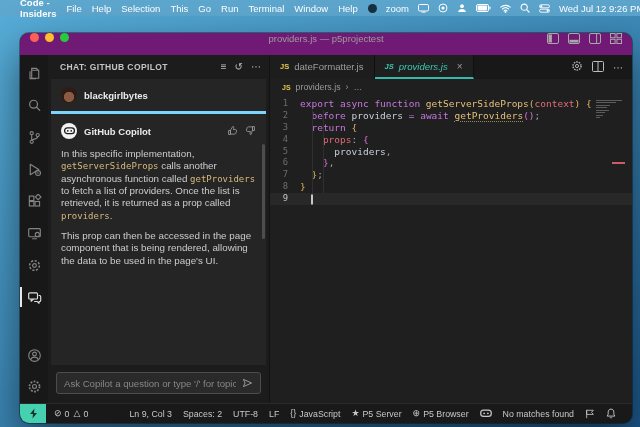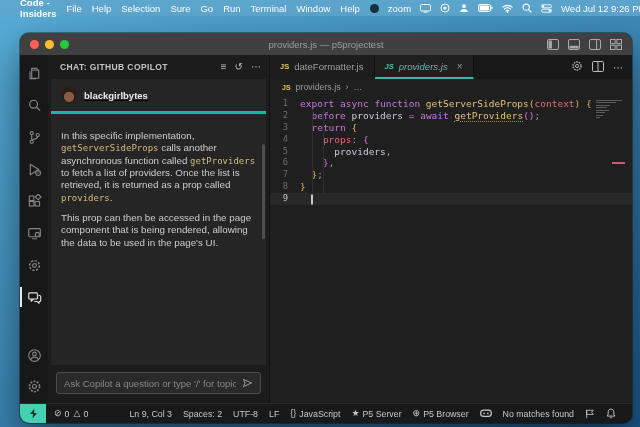--- a/index.html
+++ b/index.html
@@ -16,21 +16,21 @@
   .menu-item { white-space:nowrap; }
   .mb-right { margin-left:auto; display:flex; align-items:center; gap:9px; }
   .mb-ic { display:flex; align-items:center; }
   .mb-circle { width:9px; height:9px; border-radius:50%; background:#163040; }
   .mb-clock { white-space:nowrap; font-size:9.5px; }
 
   
   .vswin { position:absolute; left:20px; top:33px; width:612px; height:390px; background:#1f1f1f;
            border-radius:9px; overflow:hidden; box-shadow:0 18px 42px rgba(0,0,0,.5), 0 0 0 1px rgba(0,0,0,.35);
            display:flex; flex-direction:column; }
-  .titlebar { height:22px; background:#404040; position:relative; display:flex; align-items:center; flex:none; }
+  .titlebar { height:22px; background:#701a75; position:relative; display:flex; flex:none; }
   .traffic { display:flex; gap:6px; padding-left:10px; }
   .tl { width:9px; height:9px; border-radius:50%; }
   .tl.r{background:#ff5f57}.tl.y{background:#febc2e}.tl.g{background:#28c840}
   .win-title { position:absolute; left:0; right:0; text-align:center; color:#9d9d9d; font-size:9.5px; pointer-events:none; }
   .tb-icons { margin-left:auto; display:flex; gap:9px; padding-right:10px; z-index:2; }
   .tb-icons svg { display:block; }
 
   .mainrow { flex:1; display:flex; min-height:0; }
 
   
@@ -41,21 +41,21 @@
   .act.active::before { content:""; position:absolute; left:-2px; top:1px; width:2px; height:20px; background:#e7e7e7; }
   .act-bottom { margin-top:auto; display:flex; flex-direction:column; gap:9px; align-items:center; }
 
   
   .chat { width:222px; background:#1c1c1c; display:flex; flex-direction:column; flex:none; min-height:0;
           border-right:1px solid #121212; }
   .chat-header { height:24px; flex:none; display:flex; align-items:center; padding:0 8px 0 12px; gap:8px; }
   .chat-title { flex:1; color:#c5c5c5; font-size:8.5px; letter-spacing:.4px; font-weight:bold; white-space:nowrap; }
   .chat-hic { color:#bdbdbd; font-size:10px; line-height:1; }
   .card { background:#252526; margin:0 3px; padding:8px 10px; }
-  .card.user { border-bottom:3px solid #14b8a6;text-decoration:underline; }
+  .card.user { border-bottom:3px solid #7dd3fc; }
   .who { display:flex; align-items:center; gap:7px; }
   .avatar-user { width:16px; height:16px; border-radius:50%; flex:none;
                  background:radial-gradient(circle at 50% 62%, #8a5a42 0 38%, #2b1d16 42%); }
   .avatar-bot { width:16px; height:16px; border-radius:50%; background:#f2f2f2; flex:none;
                 display:flex; align-items:center; justify-content:center; }
   .who-name { color:#eaeaea; font-size:9.5px; font-weight:bold; }
   .who-spacer { flex:1; }
   .msg-text { margin-top:8px; color:#d6d6d6; font-size:9.8px; line-height:1.3; }
   .card.bot { flex:1; min-height:0; overflow:hidden; position:relative; border-bottom:3px solid #1c1c1c; }
   .para { color:#cdcdcd; font-size:9.8px; line-height:1.26; margin-top:8px; }
@@ -113,21 +113,21 @@
 <div class="stage">
   <div class="desktop"></div>
 
   <div class="menubar">
     <span class="apple"></span>
     <span class="appname">Code - Insiders</span>
     <span style="display:flex;gap:10px;">
         <span class="menu-item">File</span>
         <span class="menu-item">Help</span>
         <span class="menu-item">Selection</span>
-        <span class="menu-item">Sure</span>
+        <span class="menu-item">This</span>
         <span class="menu-item">Go</span>
         <span class="menu-item">Run</span>
         <span class="menu-item">Terminal</span>
         <span class="menu-item">Window</span>
         <span class="menu-item">Help</span>
       </span>
     <span class="mb-right">
       <span class="mb-ic">
           <span class="mb-circle"></span>
         </span>
@@ -304,20 +304,41 @@
         </div>
 
         <div class="card user">
           <div class="who">
             <span class="avatar-user"></span>
             <span class="who-name">blackgirlbytes</span>
           </div>
         </div>
 
         <div class="card bot">
+          <div class="who">
+            <span class="avatar-bot">
+              <svg width="11" height="8" viewBox="0 0 14 10">
+                  <rect x="0.8" y="1" width="12.4" height="7.4" rx="3.4" fill="none" stroke="#1a1a1a" stroke-width="1.6"></rect>
+                  <circle cx="4.8" cy="4.7" r="1.1" fill="#1a1a1a"></circle>
+                  <circle cx="9.2" cy="4.7" r="1.1" fill="#1a1a1a"></circle>
+                </svg>
+            </span>
+            <span class="who-name">GitHub Copilot</span>
+            <span class="who-spacer"></span>
+            <span>
+              <svg width="11" height="11" viewBox="0 0 14 14">
+                  <path d="M2 7h2.4v5H2z M4.4 11.6h5.4c.7 0 1.2-.4 1.4-1l1-3.2c.2-.8-.3-1.6-1.2-1.6H8.2l.5-2.4c.2-.9-.4-1.6-1.3-1.6L4.4 6.6z" fill="none" stroke="#9a9a9a" stroke-width="1.1" stroke-linejoin="round"></path>
+                </svg>
+            </span>
+            <span>
+              <svg width="11" height="11" viewBox="0 0 14 14">
+                  <path d="M12 7H9.6V2H12z M9.6 2.4H4.2c-.7 0-1.2.4-1.4 1l-1 3.2c-.2.8.3 1.6 1.2 1.6h3.8l-.5 2.4c-.2.9.4 1.6 1.3 1.6l2-5.8z" fill="none" stroke="#9a9a9a" stroke-width="1.1" stroke-linejoin="round"></path>
+                </svg>
+            </span>
+          </div>
           <div>
               <div class="para"><span>In this specific implementation, </span><span class="code-inline">getServerSideProps</span><span> calls another asynchronous function called </span><span class="code-inline">getProviders</span><span> to fetch a list of providers. Once the list is retrieved, it is returned as a prop called </span><span class="code-inline">providers</span><span>.</span></div>
               <div class="para"><span>This prop can then be accessed in the page component that is being rendered, allowing the data to be used in the page's UI.</span></div>
             </div>
           <span class="bot-scrollbar"></span>
         </div>
 
 
         <div class="chat-inputrow">
           <input class="chat-input" placeholder="Ask Copilot a question or type '/' for topics" style="">

